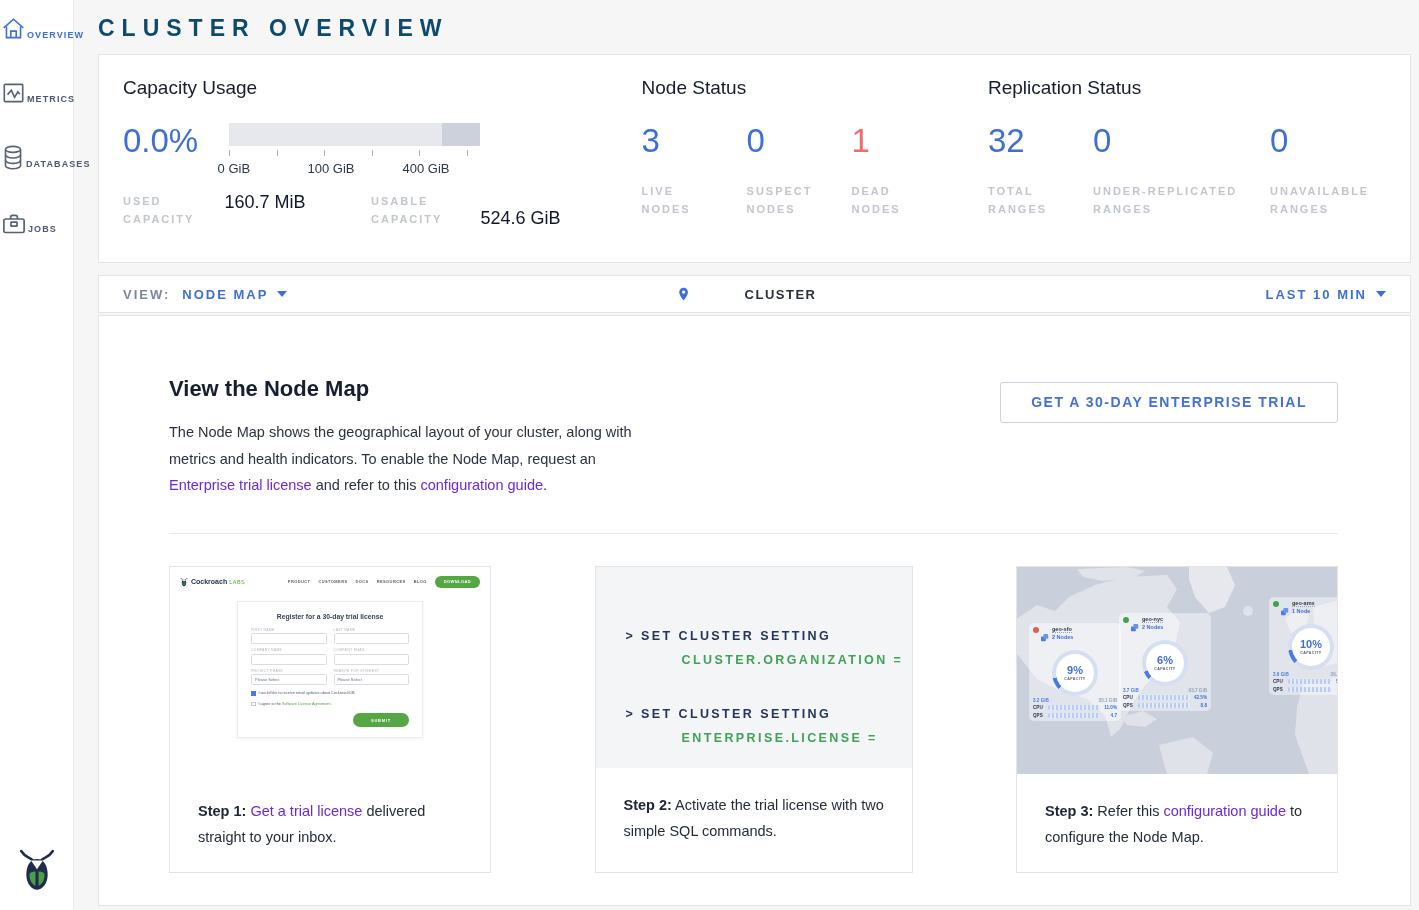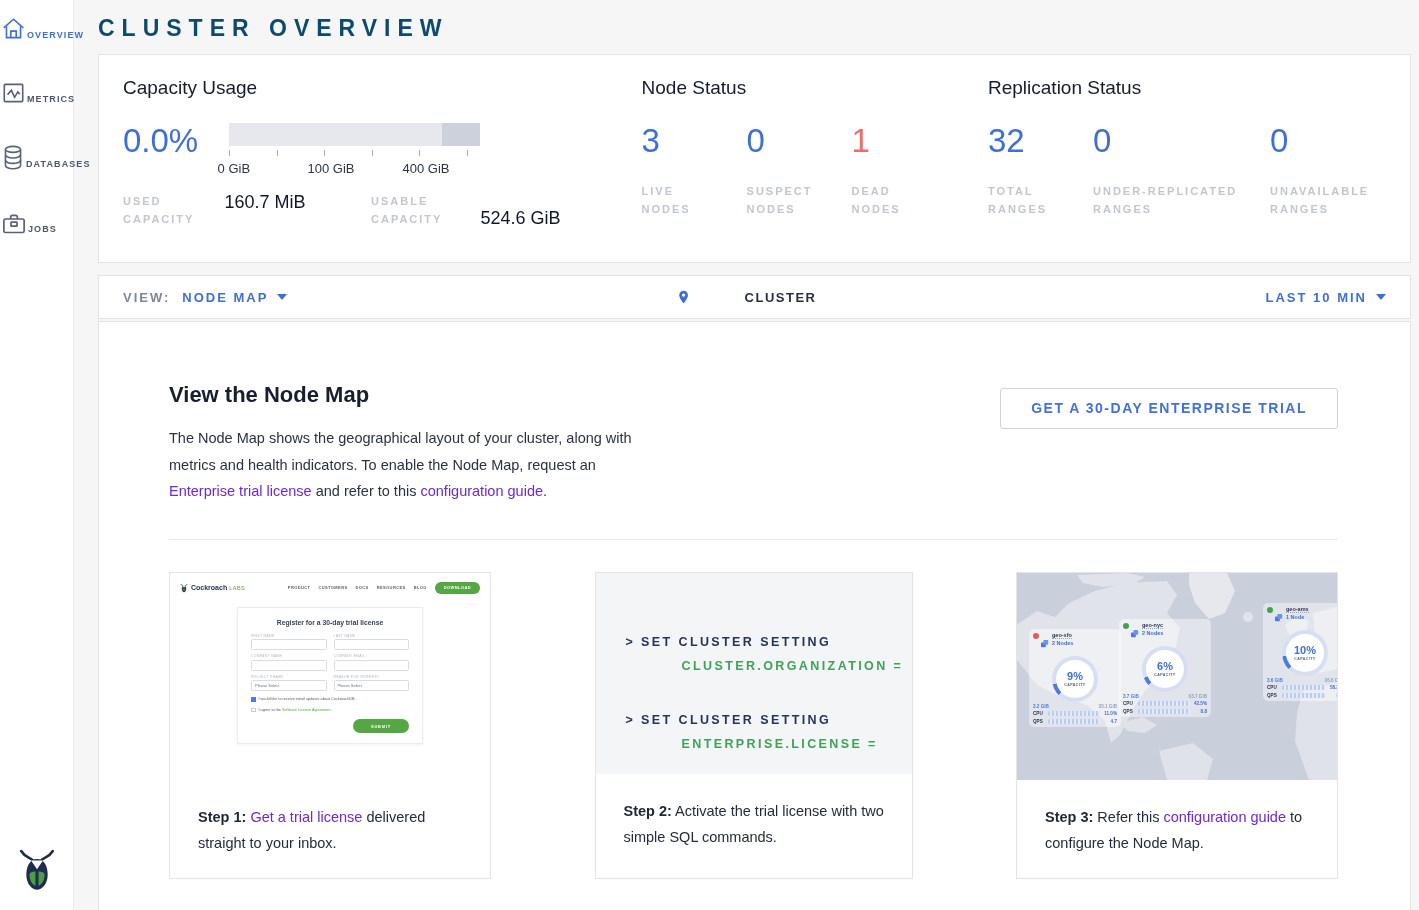--- a/index.html
+++ b/index.html
@@ -62,21 +62,21 @@
   .stats-repl  { flex:1; }
   .stat-cols { display:flex; margin-top:24px; }
   .stat-col { display:flex; flex-direction:column; }
   .stat-num { font-size:33px; color:#3e6fd9; line-height:36px; height:59px; }
   .stat-num.red { color:#ee6c6a; }
   .nodes .stat-col { width:105px; }
   .repl .c1 { width:105px; } .repl .c2 { width:177px; } .repl .c3 { width:140px; }
 
   
   .view-bar {
-    margin-top:12px; background:#fff; border:1px solid #e3e4e8; height:44px;
+    margin-top:12px; background:#fff; border:1px solid #e3e4e8; height:38px;
     display:flex; align-items:center; position:relative; padding:16px 24px;
     font-size:13px; letter-spacing:2px;
   }
   .view-label { color:#7d8799; font-weight:bold; }
   .view-value { color:#3e6fd9; font-weight:bold; margin-left:12px; cursor:pointer;
     display:flex; align-items:center; }
   .caret { display:inline-block; width:0; height:0; border-left:5px solid transparent;
     border-right:5px solid transparent; border-top:6px solid #3e6fd9; margin-left:9px; }
   .view-center { position:absolute; left:50%; transform:translateX(-56%);
     display:flex; align-items:center; color:#28303f; font-weight:bold; letter-spacing:1.5px;gap:47px; }
@@ -526,21 +526,21 @@
                 <span class="mw-bar"></span>
                 <span class="mw-v">42.5%</span>
               </div>
             <div class="mw-row">
                 <span class="mw-l">QPS</span>
                 <span class="mw-bar"></span>
                 <span class="mw-v">8.8</span>
               </div>
           </div>
 
-          <div class="mw" style="left:246px; top:30px; width:84px; --deg:36deg">
+          <div class="mw" style="left:252px; top:30px; width:84px; --deg:36deg">
             <div class="mw-head">
               <span class="mw-dot green"></span>
               <span class="mw-cubes"><svg width="8" height="8" viewBox="0 0 10 10">
                     <rect x="0" y="3" width="6" height="6" rx="1" fill="#4a79e8"></rect>
                     <rect x="3" y="0" width="6" height="6" rx="1" fill="#6b93ee"></rect>
                   </svg></span>
               <span class="mw-id">
                   <span class="mw-name">geo-ams</span>
                   <span class="mw-nodes">1 Node</span>
                 </span>

